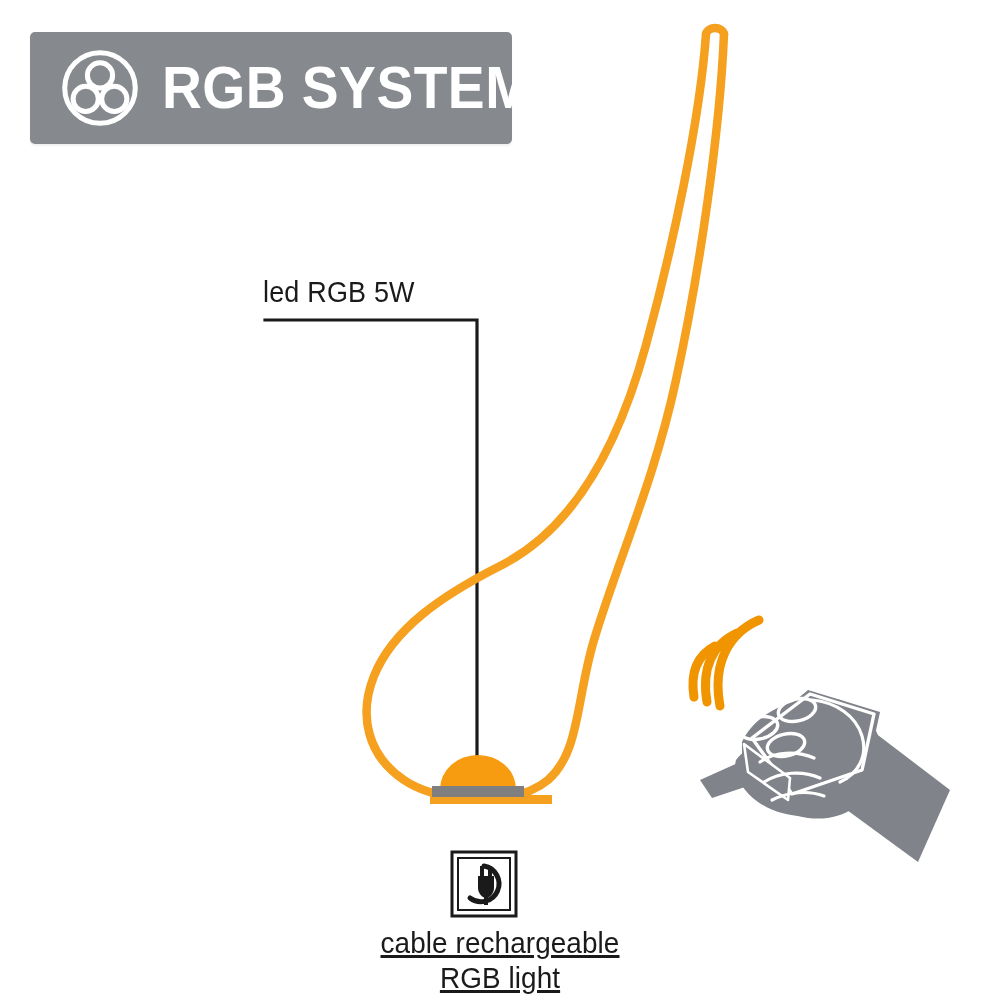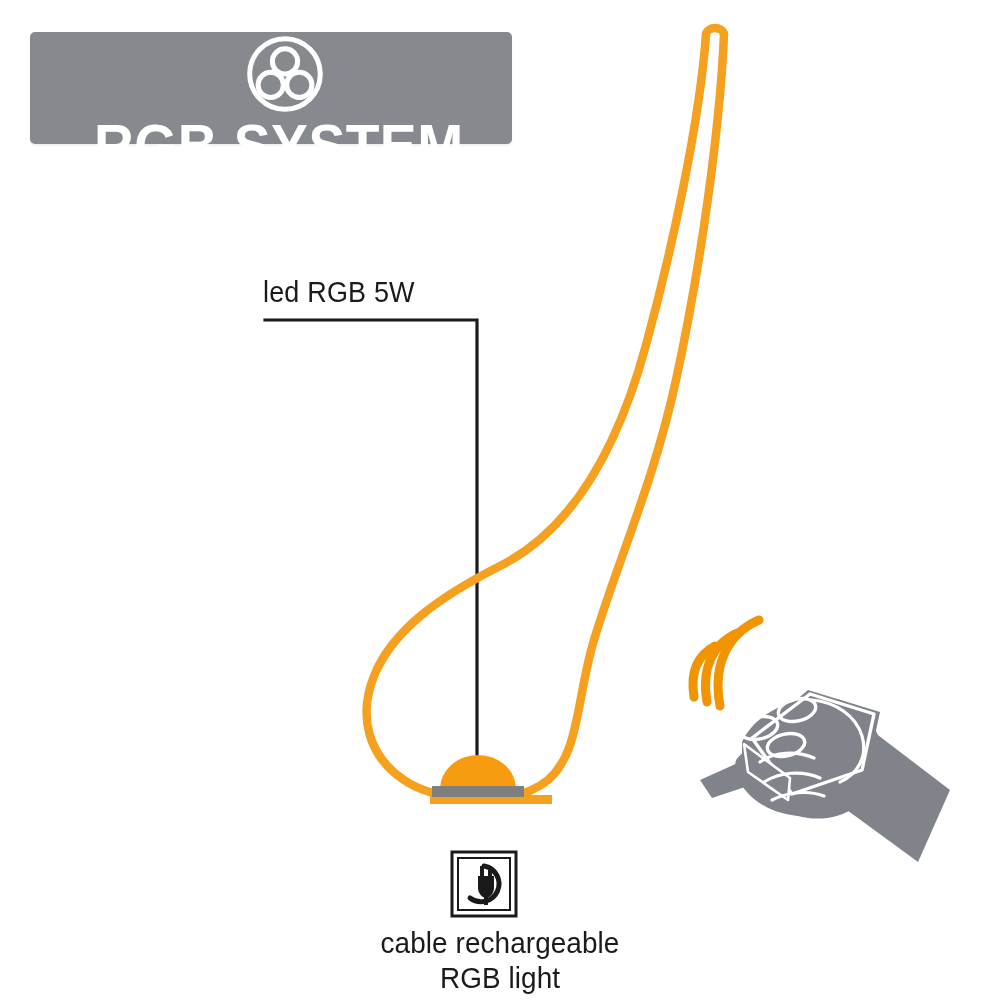--- a/index.html
+++ b/index.html
@@ -29,21 +29,20 @@
     top: 32px;
     width: 482px;
     height: 112px;
     background: #868a8e;
     border-radius: 5px;
     display: flex;
     align-items: center;
     box-sizing: border-box;
     padding-left: 28px;
     box-shadow: 0 2px 2px rgba(0,0,0,0.06);
-    flex-direction: column;
   }
   .badge-icon {
     width: 84px;
     height: 84px;
     flex: 0 0 auto;
     display: block;
   }
   .badge-title {
     margin-left: 20px;
     color: #ffffff;
@@ -76,20 +75,21 @@
     position: absolute;
     left: 330px;
     top: 926px;
     width: 340px;
     text-align: center;
     font-family: "Liberation Sans Narrow", "Liberation Sans", sans-serif;
     font-size: 30px;
     line-height: 1.15;
     color: #1a1a1a;
     letter-spacing: 0.1px;
+    text-decoration: underline;
   }
   .caption .line {
     display: block;
     transform: scaleX(0.93);
   }
 
   svg { display: block; }
   .art {
     position: absolute;
     left: 0; top: 0;

